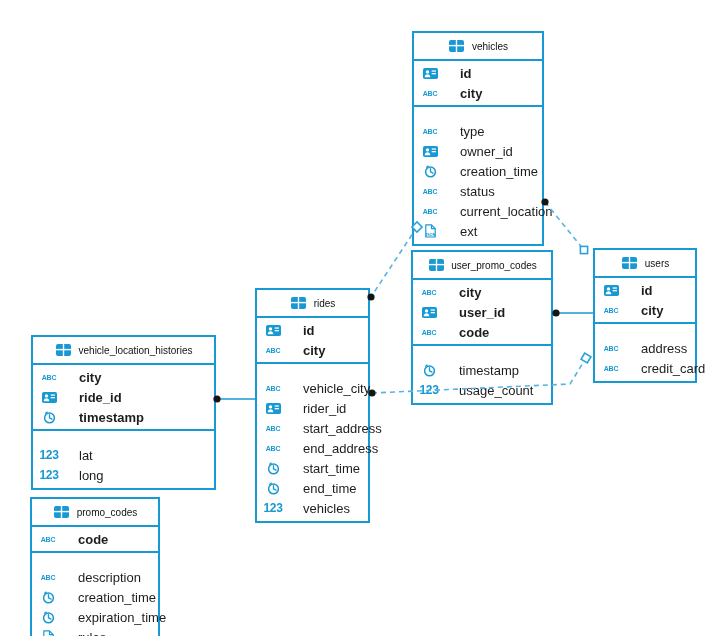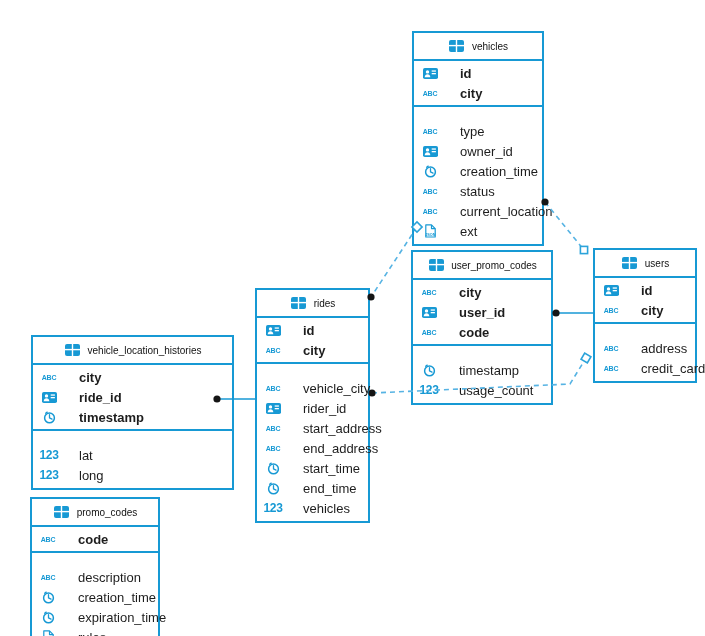--- a/index.html
+++ b/index.html
@@ -308,21 +308,21 @@
     <span class="field-name">end_time</span>
   </div>
           <div class="field-row">
     <span class="icon">
               <span class="num-icon">123</span>
             </span>
     <span class="field-name">vehicles</span>
   </div>
         </div>
   </div>
-      <div class="table-card" style="left: 31px; top: 335px; width: 203px;">
+      <div class="table-card" style="left: 31px; top: 335px; width: 185px;">
     <div class="table-header">
       <span class="icon">
             <svg width="15" height="12" viewBox="0 0 15 12">
               <rect width="15" height="12" rx="2" fill="#1799d4"></rect>
               <rect x="0" y="4.9" width="15" height="1.4" fill="#fff"></rect>
               <rect x="6.8" y="0" width="1.4" height="12" fill="#fff"></rect>
             </svg>
           </span>
       <span class="table-title">vehicle_location_histories</span>
     </div>

